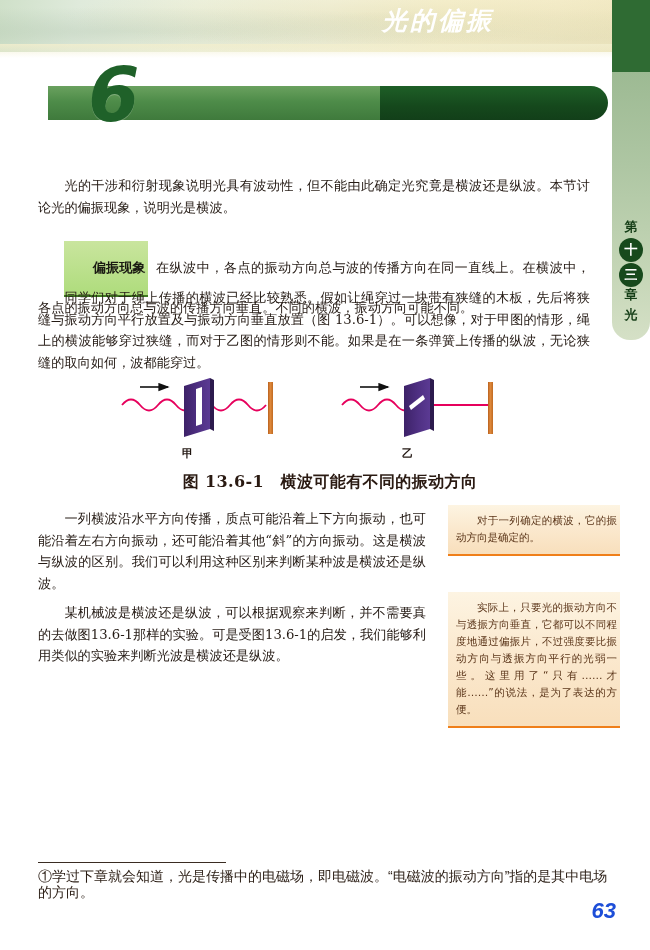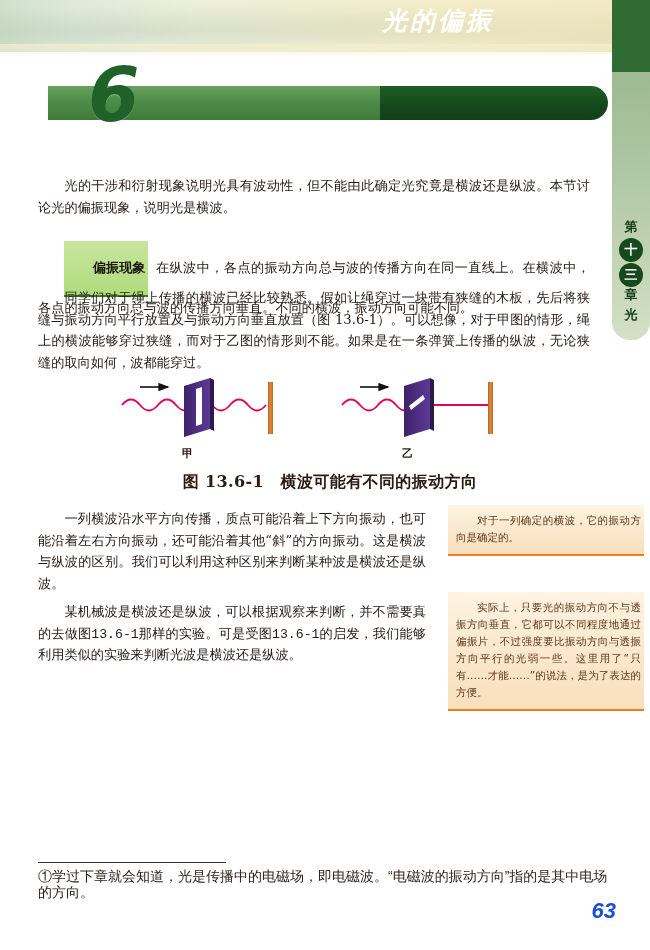--- a/index.html
+++ b/index.html
@@ -113,21 +113,21 @@
   }
   .fig-label{
     position:absolute;font-family:"DejaVu Serif","Liberation Serif",serif;
     font-size:11px;font-weight:bold;color:#201510;top:74px;
   }
   .fig-label.a{left:62px;}
   .fig-label.b{left:282px;}
 
   
   .note{
-    position:absolute;left:448px;width:196px;
+    position:absolute;left:448px;width:172px;
     background:linear-gradient(180deg,#fdf4e2 0%,#fbe9cf 45%,#f8dfbc 100%);
     border-bottom:2px solid #ef7f1a;
     box-sizing:border-box;padding:7px 3px 8px 8px;
   }
   .note p{
     margin:0;
     font-family:"DejaVu Sans","Liberation Sans",sans-serif;
     font-size:10.5px;line-height:17px;color:#5a3418;
     text-align:justify;text-justify:inter-ideograph;text-indent:2em;
   }
@@ -233,21 +233,21 @@
     </svg>
     <div class="fig-label a">甲</div>
     <div class="fig-label b">乙</div>
     <div class="fig-cap">图 13.6-1　横波可能有不同的振动方向</div>
   </div>
 
   <div class="col p-narrow" style="top:508px;">
     <p class="bodytext">一列横波沿水平方向传播，质点可能沿着上下方向振动，也可能沿着左右方向振动，还可能沿着其他“斜”的方向振动。这是横波与纵波的区别。我们可以利用这种区别来判断某种波是横波还是纵波。</p>
   </div>
 
-  <div class="col p-narrow" style="top:602px;font-family:Liberation Mono, monospace;">
+  <div class="col p-narrow" style="top:602px;">
     <p class="bodytext">某机械波是横波还是纵波，可以根据观察来判断，并不需要真的去做图13.6-1那样的实验。可是受图13.6-1的启发，我们能够利用类似的实验来判断光波是横波还是纵波。</p>
   </div>
 
 
   <div class="note note-1">
     <p>对于一列确定的横波，它的振动方向是确定的。</p>
   </div>
   <div class="note note-2">
     <p>实际上，只要光的振动方向不与透振方向垂直，它都可以不同程度地通过偏振片，不过强度要比振动方向与透振方向平行的光弱一些。这里用了“只有……才能……”的说法，是为了表达的方便。</p>
   </div>

